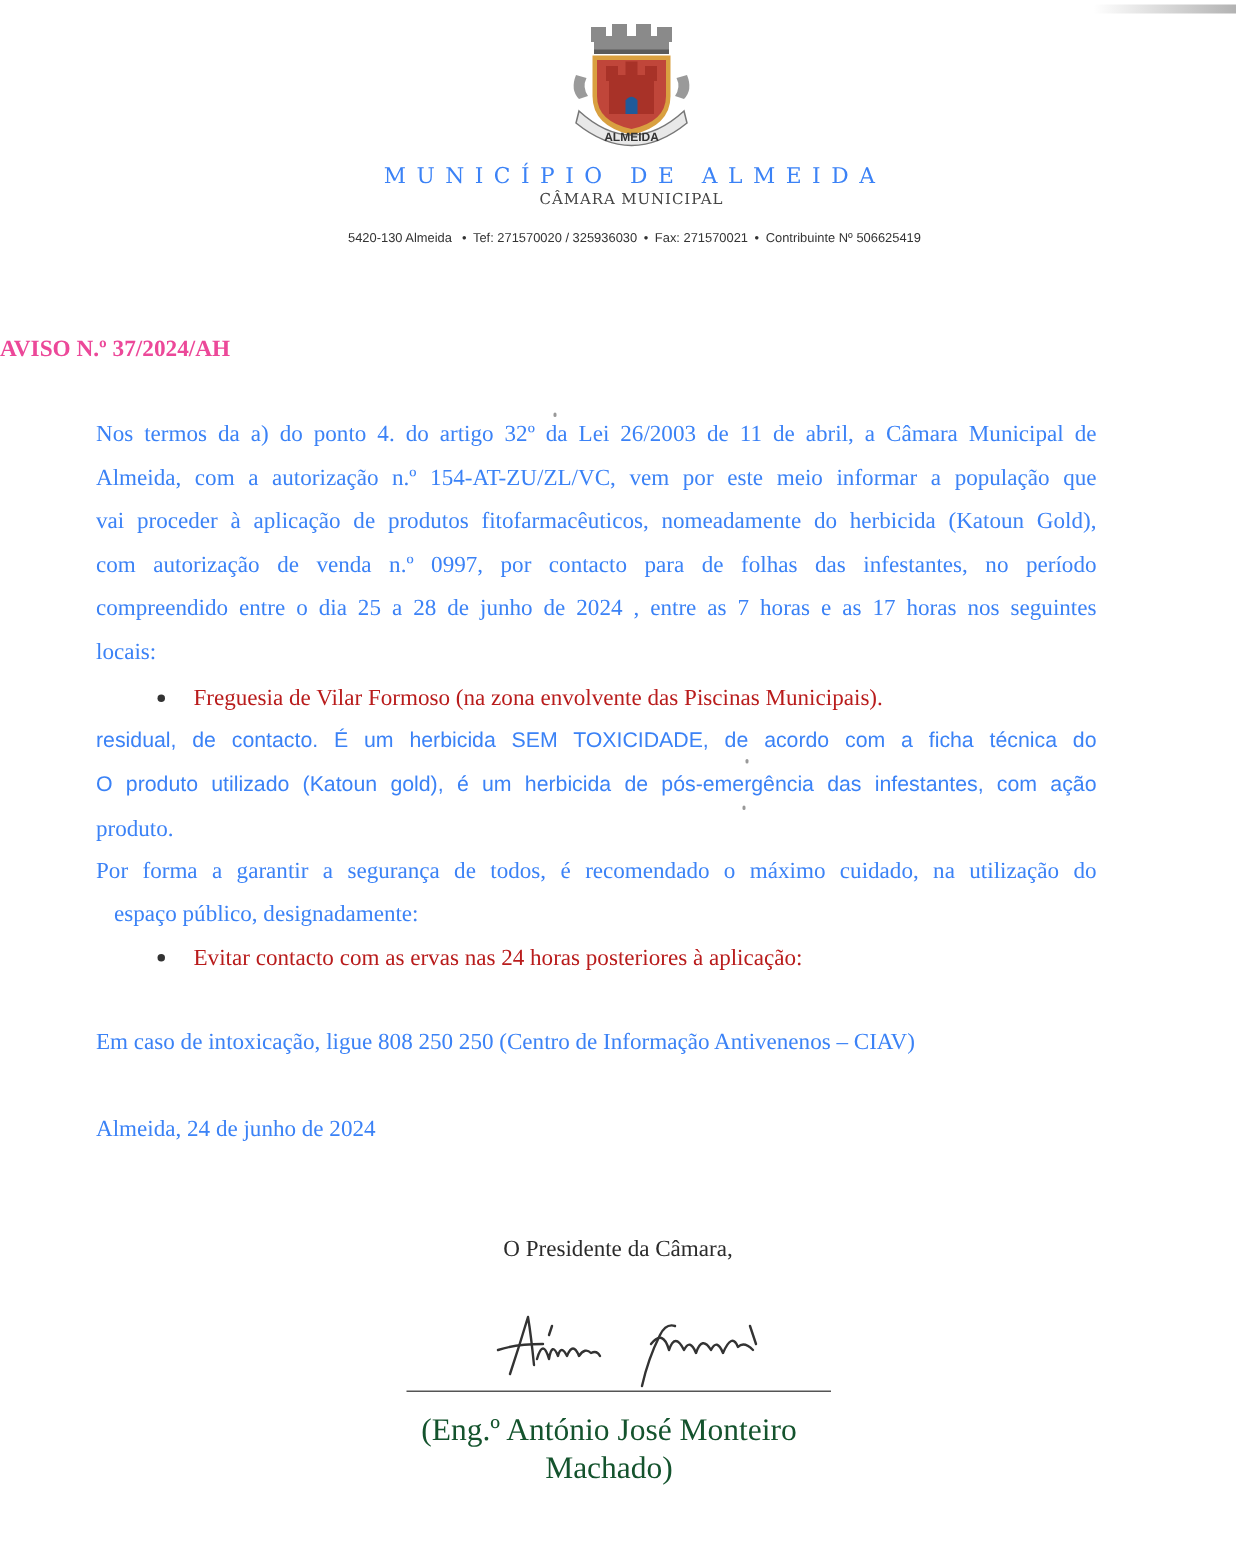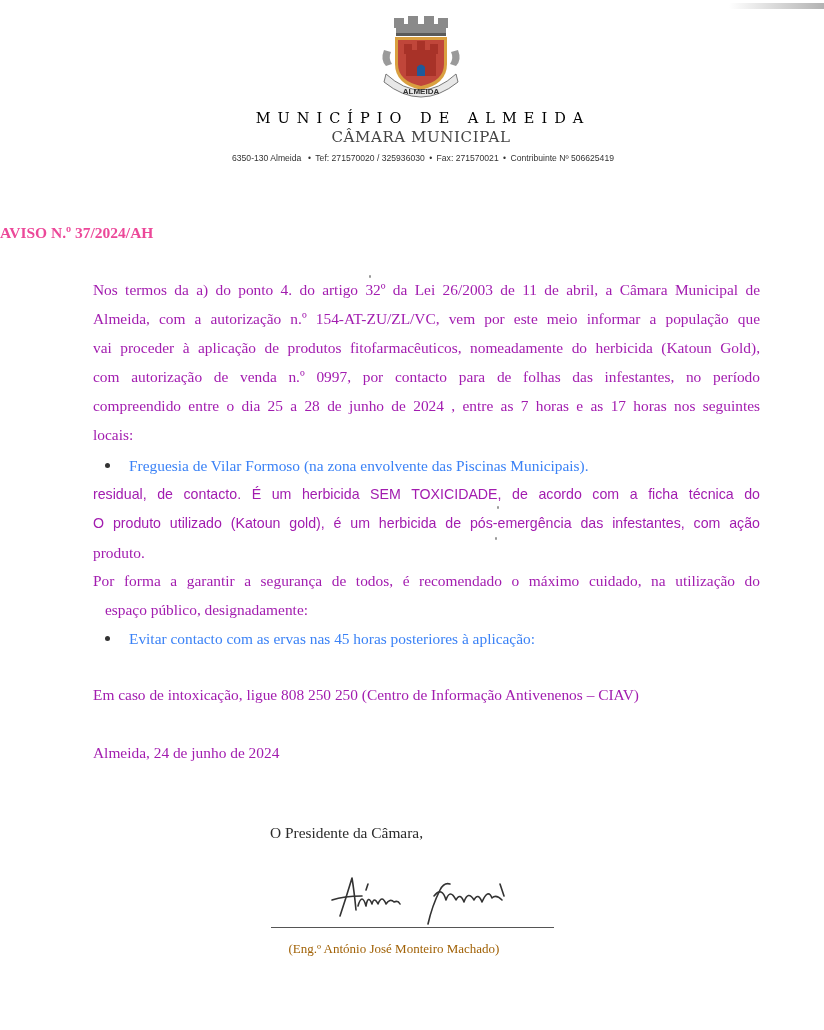--- a/index.html
+++ b/index.html
@@ -9,52 +9,52 @@
     .scan-edge {
       position: absolute; right: 0; top: 3px; width: 95px; height: 6px;
       background: linear-gradient(to right, rgba(200,200,200,0), rgba(170,170,170,0.9));
     }
 
     .crest { position: absolute; left: 378px; top: 14px; width: 86px; height: 88px; }
 
     .letterhead-title {
       position: absolute; left: 0; right: 0; top: 110px; text-align: center;
       font-family: "DejaVu Serif", "Liberation Serif", serif;
-      font-size: 14.5px; letter-spacing: 7px; color: #000000; padding-left: 22px;
+      font-size: 14.5px; letter-spacing: 7px; color: #3b82f6; padding-left: 22px;
     }
     .letterhead-sub {
       position: absolute; left: 0; right: 0; top: 128px; text-align: center;
       font-family: "DejaVu Serif", "Liberation Serif", serif;
-      font-size: 15px; letter-spacing: 0.6px; color: #444; padding-left: 18px;
+      font-size: 10px; letter-spacing: 0.6px; color: #444; padding-left: 18px;
     }
     .letterhead-contact {
       position: absolute; left: 0; right: 0; top: 153px; text-align: center;
       font-family: "Liberation Sans", "DejaVu Sans", sans-serif;
       font-size: 8.6px; color: #333; padding-left: 22px;
     }
     .letterhead-contact .sep { margin: 0 2px; }
 
     .doc-title {
       position: absolute; left: 0; right: 0; top: 224px; text-align: left;
       font-family: "Liberation Serif", serif; font-weight: bold;
       font-size: 15.5px; color: #ec4899; padding-left: 0;
     }
 
     .body-text {
-      position: absolute; left: 93px; width: 667px;
+      position: absolute; left: 64px; width: 667px;
       font-family: "Liberation Serif", serif; font-size: 15.4px; line-height: 29px;
-      color: #a21caf; text-align: justify; text-align-last: left;
+      color: #3b82f6; text-align: justify; text-align-last: left;
     }
     .p1 { top: 275px; }
     .p1 .line { display: block; text-align: justify; text-align-last: justify; white-space: nowrap; }
     .p1 .line.last { text-align-last: left; }
 
     .bullet {
       position: absolute; left: 79px; width: 667px;
-      font-family: "Liberation Serif", serif; font-size: 15.4px; line-height: 29px; color: #3b82f6; text-align: center;
+      font-family: "Liberation Serif", serif; font-size: 15.4px; line-height: 29px; color: #b91c1c; text-align: center;
     }
     .bullet .dot {
       position: absolute; left: 26px; top: 12px; width: 5px; height: 5px; border-radius: 50%; background: #333;
     }
     .bullet .txt { position: absolute; left: 50px; white-space: nowrap; }
     .b1 { top: 451px; height: 29px; }
     .b2 { top: 624px; height: 29px; }
 
     .p2 { top: 480px; }
     .p2 .line { display: block; white-space: nowrap; text-align: justify; text-align-last: justify; }
@@ -62,30 +62,30 @@
     .p2 .line.last { text-align-last: left; }
 
     .p3 { top: 566px; }
     .p3 .line { display: block; white-space: nowrap; text-align: justify; text-align-last: justify; }
     .p3 .line.last { text-align-last: left; margin-left: 12px; }
 
     .p4 { top: 680px; }
     .p5 { top: 738px; }
 
     .closing {
-      position: absolute; left: 270px; width: 284px; top: 824px; text-align: left;
+      position: absolute; left: 270px; width: 284px; top: 824px; text-align: center;
       font-family: "Liberation Serif", serif; font-size: 15.4px; color: #2b2b2b;
     }
     .signature { position: absolute; left: 322px; top: 870px; width: 210px; height: 60px; }
     .sign-line {
       position: absolute; left: 271px; top: 927px; width: 283px; height: 1px; background: #555;
     }
     .signer {
-      position: absolute; left: 244px; width: 300px; top: 941px; text-align: center;
-      font-family: "Liberation Serif", serif; font-size: 13px; color: #a16207;
+      position: absolute; left: 256px; width: 300px; top: 941px; text-align: center;
+      font-family: "Liberation Serif", serif; font-size: 21px; color: #14532d;
     }
 
     .speck { position: absolute; width: 2px; height: 3px; background: #999; border-radius: 1px; }
   </style>
 </head>
 <body>
 
 <div class="scan-edge"></div>
 
 <svg class="crest" viewBox="0 0 86 88">
@@ -109,21 +109,21 @@
   <rect x="52" y="30" width="8" height="10" fill="#a83228"></rect>
   <path d="M39 62 V53 Q43 48 47 53 V62 Z" fill="#1f5a9a"></path>
 
   <path d="M8 60 Q43 92 78 60 L80 68 Q43 98 6 68 Z" fill="#e8e8e8" stroke="#777" stroke-width="1"></path>
   <text x="43" y="80" text-anchor="middle" font-family="Liberation Sans, sans-serif" font-size="8" font-weight="bold" fill="#333">ALMEIDA</text>
 </svg>
 
 <div class="letterhead-title">MUNICÍPIO DE ALMEIDA</div>
 <div class="letterhead-sub">CÂMARA MUNICIPAL</div>
 <div class="letterhead-contact">
-  <span>6350-130 Almeida</span>
+  <span>5420-130 Almeida</span>
   <span class="sep">&nbsp;•</span>
   <span>Tef: 271570020 / 325936030</span>
   <span class="sep">•</span>
   <span>Fax: 271570021</span>
   <span class="sep">•</span>
   <span>Contribuinte Nº 506625419</span>
 </div>
 
 <div class="doc-title">AVISO N.º 37/2024/AH</div>
 
@@ -147,21 +147,21 @@
   <span class="line last">produto.</span>
 </div>
 
 <div class="body-text p3">
   <span class="line">Por forma a garantir a segurança de todos, é recomendado o máximo cuidado, na utilização do</span>
   <span class="line last">espaço público, designadamente:</span>
 </div>
 
 <div class="bullet b2">
   <span class="dot"></span>
-  <span class="txt">Evitar contacto com as ervas nas 45 horas posteriores à aplicação:</span>
+  <span class="txt">Evitar contacto com as ervas nas 24 horas posteriores à aplicação:</span>
 </div>
 
 <div class="body-text p4">Em caso de intoxicação, ligue 808 250 250 (Centro de Informação Antivenenos – CIAV)</div>
 <div class="body-text p5">Almeida, 24 de junho de 2024</div>
 
 <div class="closing">O Presidente da Câmara,</div>
 
 <svg class="signature" viewBox="0 0 210 60">
   <g fill="none" stroke="#333" stroke-width="1.6" stroke-linecap="round" stroke-linejoin="round">
     <path d="M18 46 Q24 28 30 8 Q32 20 34 40"></path>

